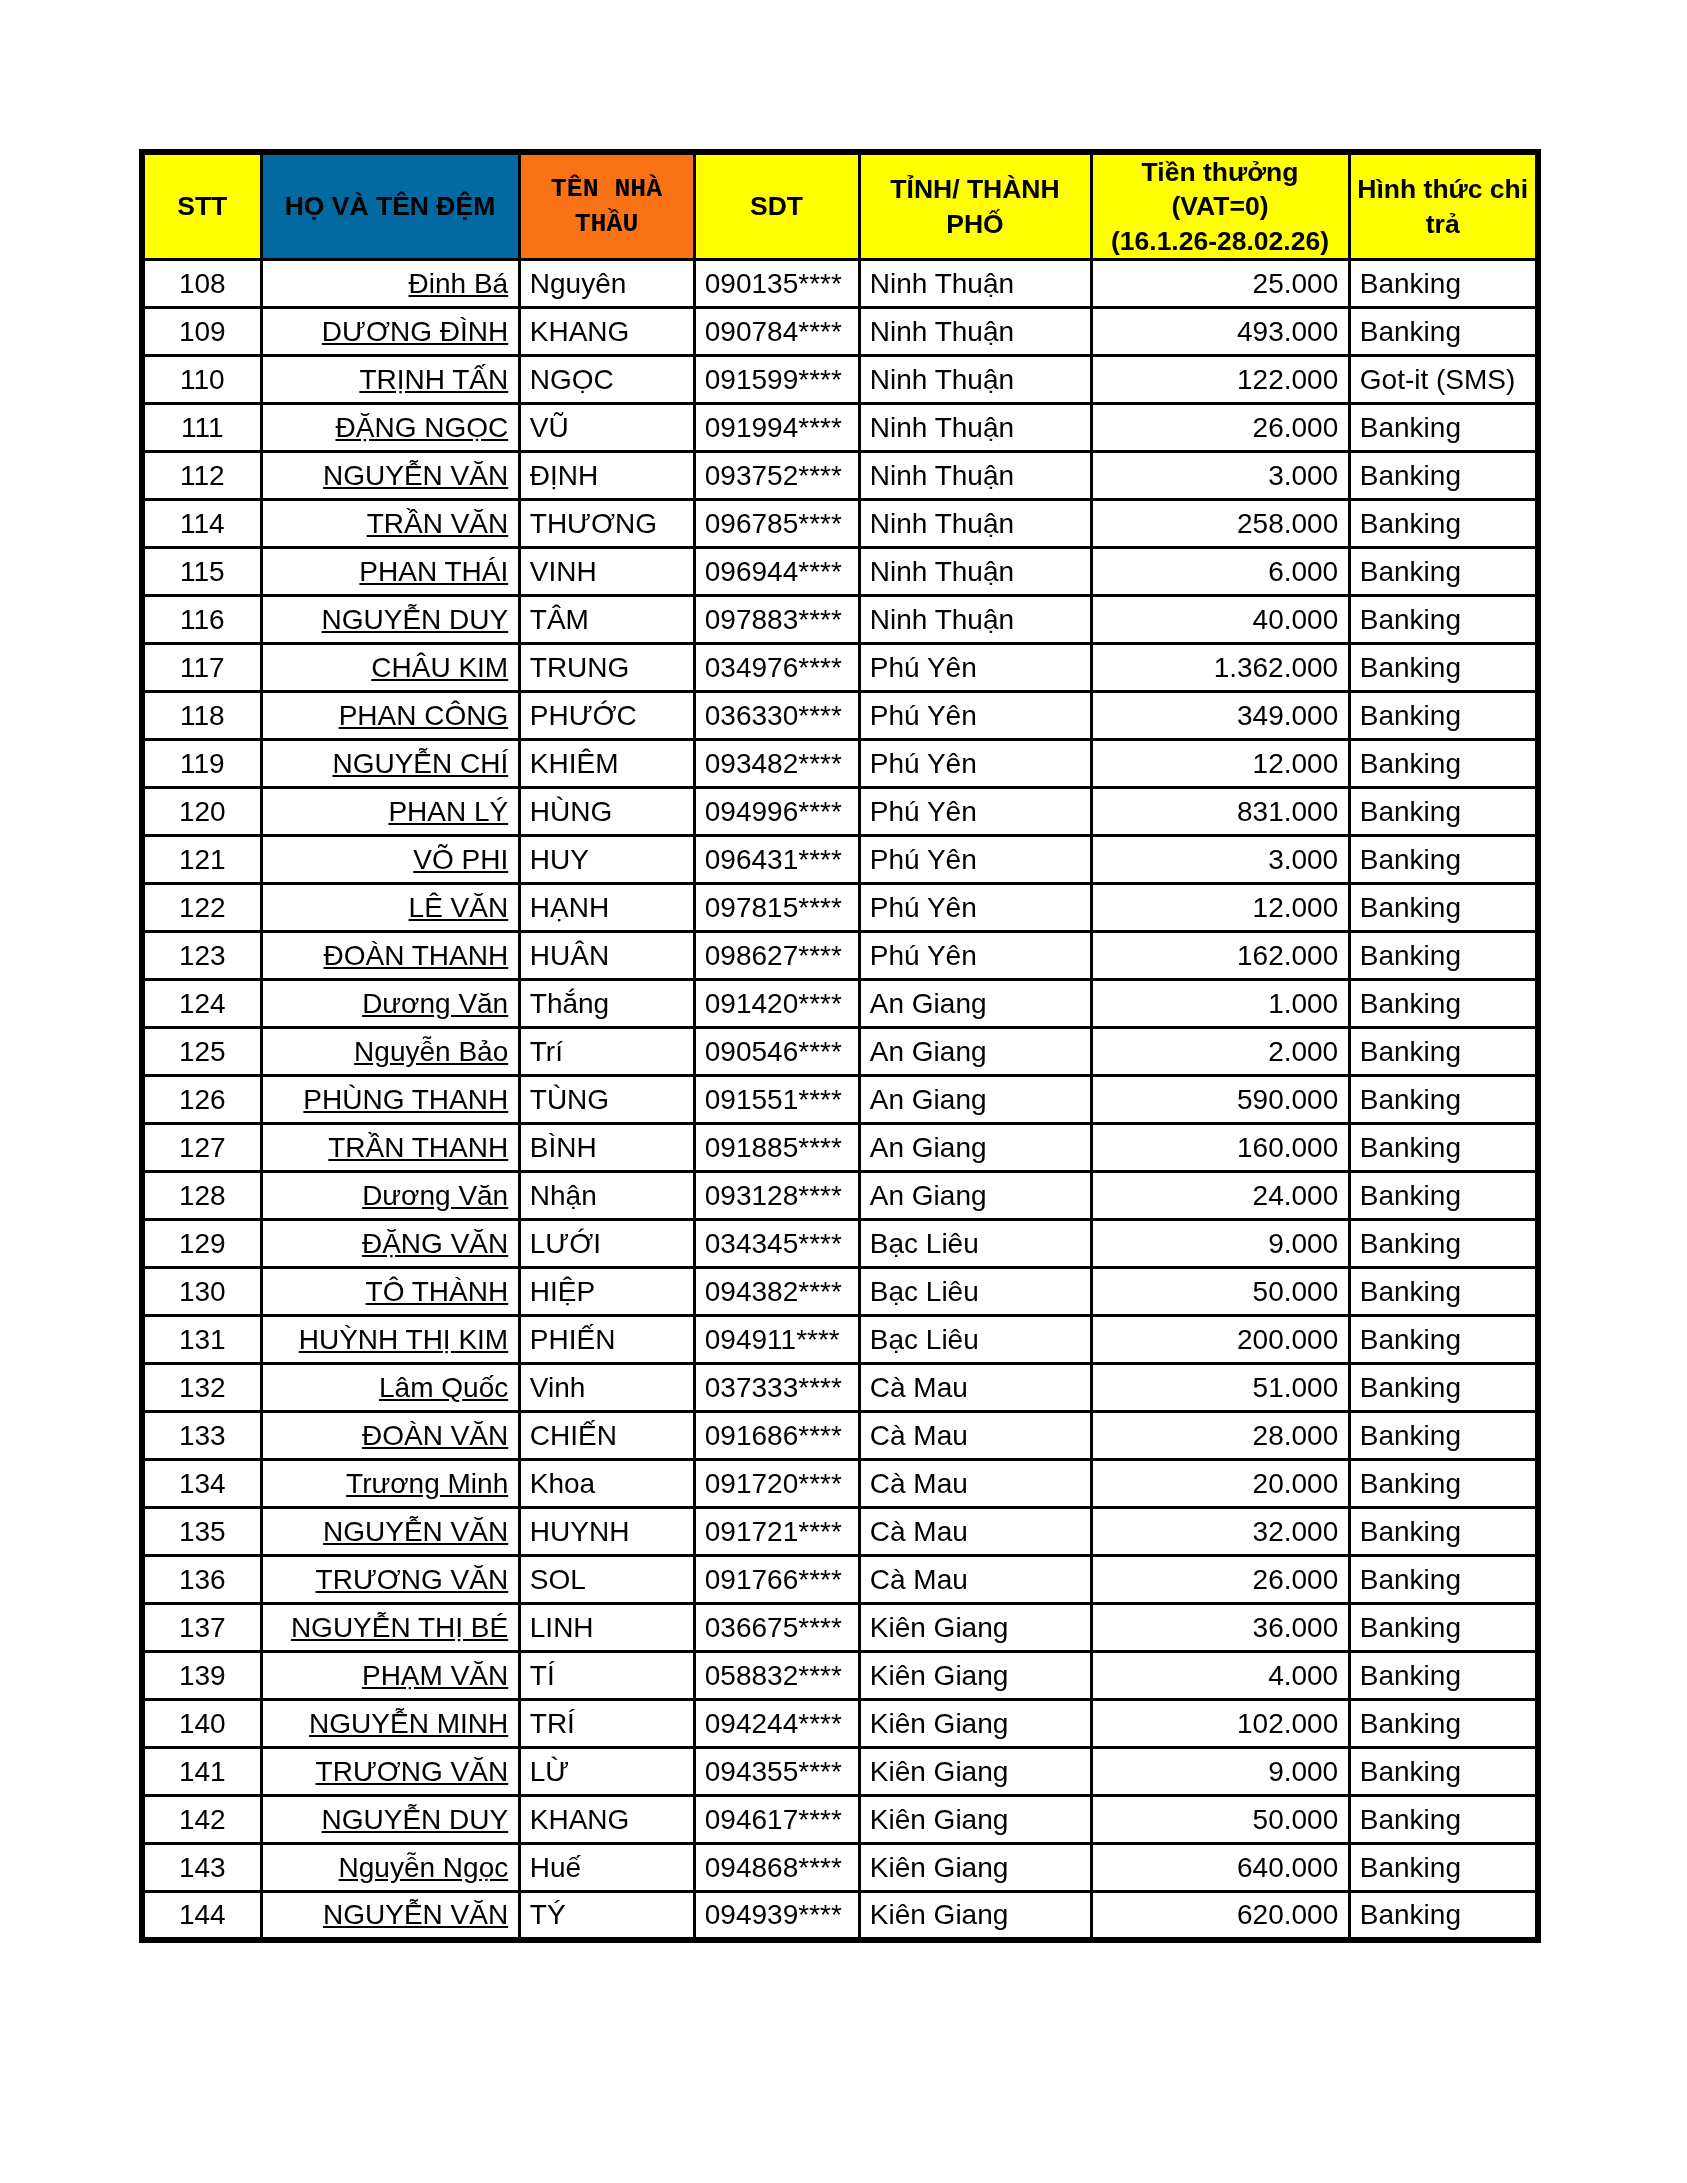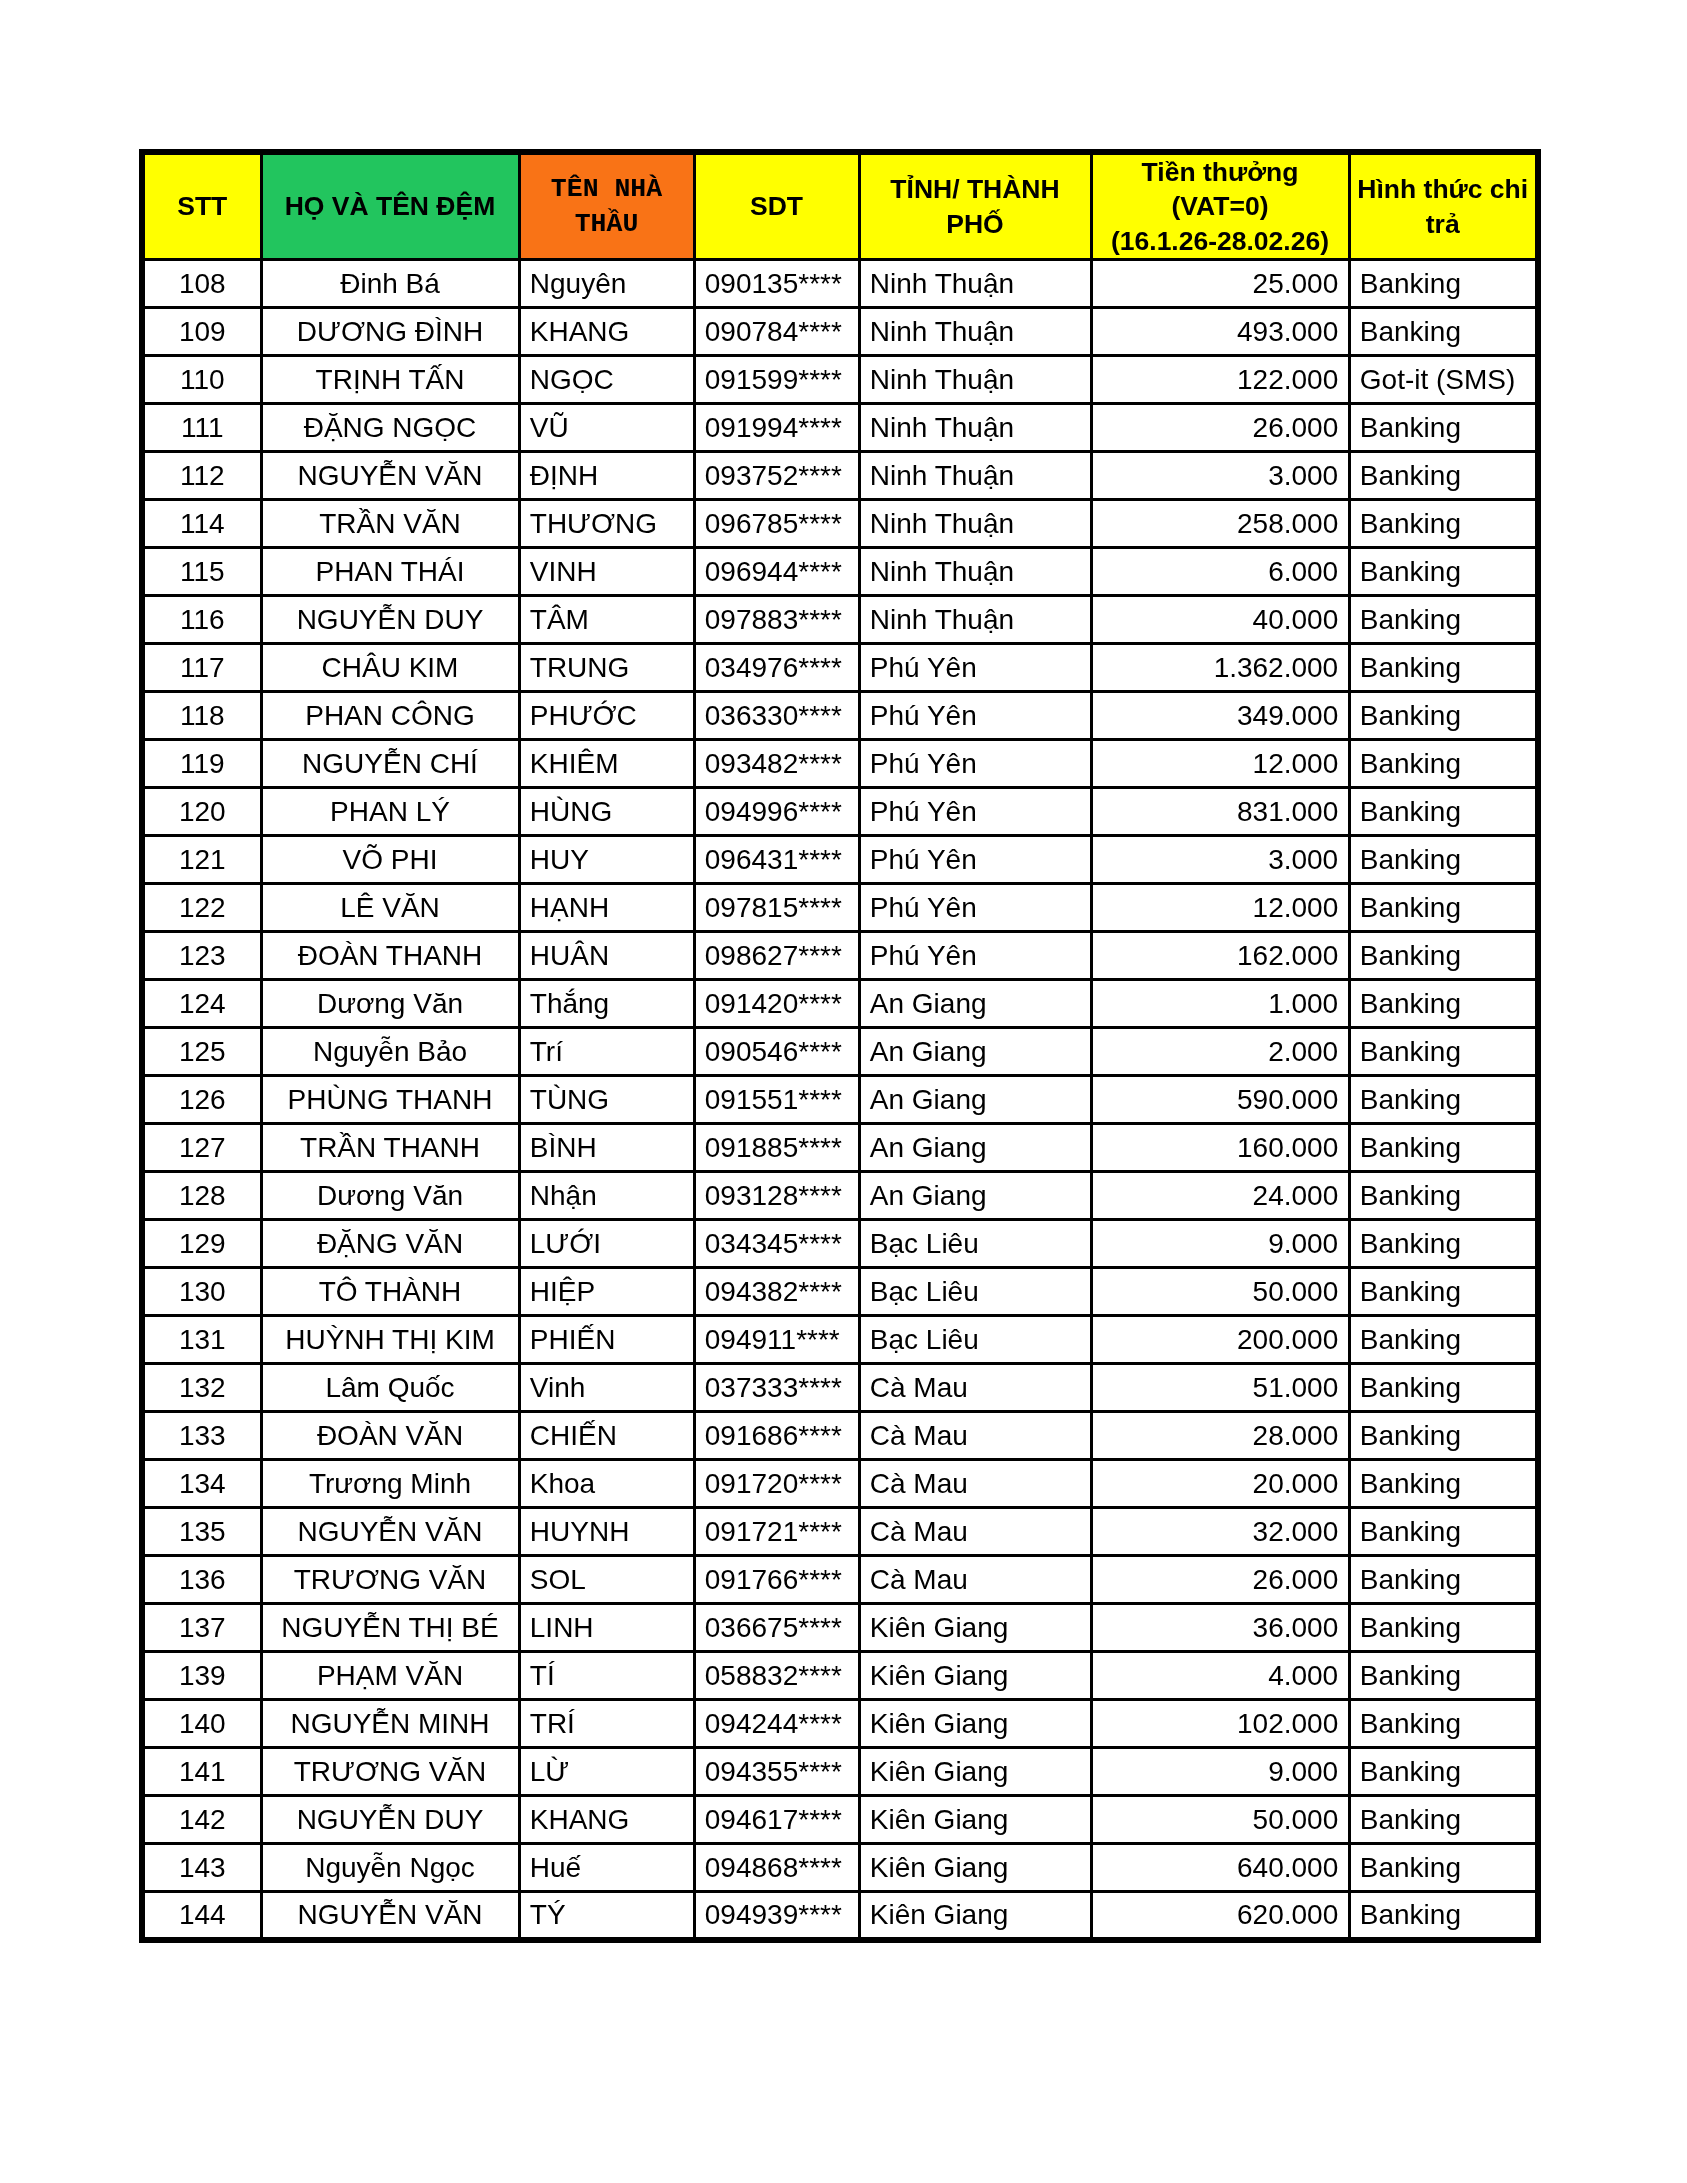--- a/index.html
+++ b/index.html
@@ -39,21 +39,21 @@
     padding: 0 4px;
   }
   .prize-table tbody td {
     height: 48px;
     font-size: 28px;
     vertical-align: middle;
     padding: 0 9.3px;
     white-space: nowrap;
   }
   td.c-stt     { text-align: center; padding: 0; }
-  td.c-name    { text-align: center; }
+  td.c-name    { text-align: right; text-decoration: underline; }
   td.c-contractor { text-align: left; }
   td.c-phone   { text-align: left; }
   td.c-province{ text-align: left; }
   td.c-amount  { text-align: right; padding-right: 17px; }
   td.c-payment { text-align: left; }
 </style>
 </head>
 <body>
 
 <div class="sheet">
@@ -63,21 +63,21 @@
       <col style="width:258px">
       <col style="width:175px">
       <col style="width:165px">
       <col style="width:232px">
       <col style="width:258px">
       <col style="width:189px">
     </colgroup>
     <thead>
       <tr>
         <th style="background: rgb(255, 255, 0);">STT</th>
-        <th style="background: #22c55e;">HỌ VÀ TÊN ĐỆM</th>
+        <th style="background: #0369a1;">HỌ VÀ TÊN ĐỆM</th>
         <th style="background: #f97316; font-family: Liberation Mono, monospace;">TÊN NHÀ THẦU</th>
         <th style="background: rgb(255, 255, 0);">SDT</th>
         <th style="background: rgb(255, 255, 0);">TỈNH/ THÀNH PHỐ</th>
         <th style="background: rgb(255, 255, 0);">
           <span>Tiền thưởng (VAT=0)</span><br>
           <span>(16.1.26-28.02.26)</span>
         </th>
         <th style="background: rgb(255, 255, 0);">Hình thức chi trả</th>
       </tr>
     </thead>

